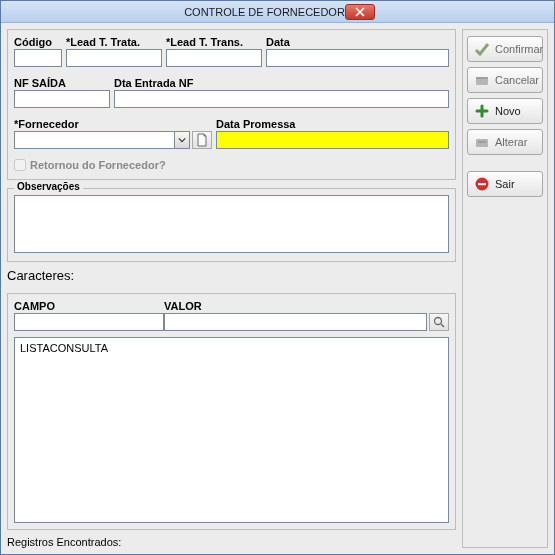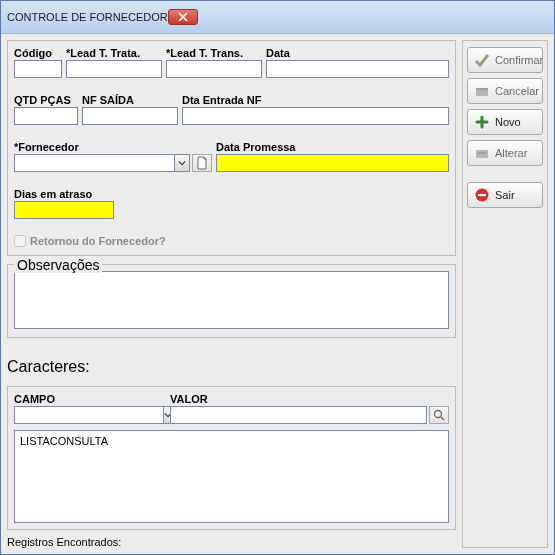--- a/index.html
+++ b/index.html
@@ -1,45 +1,45 @@
 <!DOCTYPE html>
 <html><head>
 <meta charset="utf-8">
 <style>
   * { box-sizing: border-box; margin: 0; padding: 0; font-family: Arial, sans-serif; font-size: 11px; }
   body { background: #ececec; width: 555px; height: 555px; overflow: hidden; }
   .window { width: 555px; height: 555px; border: 1px solid #5a7aa5; background: #ececec; display: flex; flex-direction: column; }
-  .titlebar { height: 33px; background: linear-gradient(#d6e4f5, #b8cfee); border-bottom: 1px solid #9ab3d5; display: flex; align-items: center; justify-content: flex-start; padding: 0 2px 0 6px; color: #1a1a1a; }
+  .titlebar { height: 22px; background: linear-gradient(#d6e4f5, #b8cfee); border-bottom: 1px solid #9ab3d5; display: flex; align-items: center; justify-content: center; padding: 0 2px 0 6px; color: #1a1a1a; }
   .titlebar-title { font-size: 11px; }
   .close-btn { width: 30px; height: 16px; background: linear-gradient(#e67a6e, #c43a2a); border: 1px solid #a02c20; border-radius: 3px; color: white; display:flex; align-items:center; justify-content:center; cursor:pointer; }
   .close-btn svg { width:10px; height:10px; }
   .content { flex:1; padding: 6px; display:flex; gap:6px; }
   .left-col { flex:1; display:flex; flex-direction:column; gap:4px; }
   .right-col { width:86px; display:flex; flex-direction:column; gap:5px; padding:6px 4px; background:#ececec; border:1px solid #bdbdbd; }
   .panel { background:#ececec; border:1px solid #bdbdbd; padding:6px 6px 8px 6px; }
-  .row { display:flex; gap:4px; margin-bottom:16px; }
+  .row { display:flex; gap:4px; margin-bottom:10px; }
   .fld { display:flex; flex-direction:column; }
   .fld label { font-weight:bold; font-size:11px; margin-bottom:1px; white-space:nowrap; }
   .fld input { height:18px; border:1px solid #7a8a9a; background:white; padding:1px 3px; font-size:11px; }
   .yellow input { background: #ffff00; }
   .combo { display:flex; }
   .combo input { flex:1; border-right:none; }
   .combo .dd { width:16px; height:18px; border:1px solid #7a8a9a; background:linear-gradient(#f7f7f7,#d9d9d9); display:flex; align-items:center; justify-content:center; cursor:pointer; }
   .dd svg { width:8px; height:8px; }
   .icon-btn { width:20px; height:18px; border:1px solid #a8a8a8; background:linear-gradient(#f7f7f7,#e2e2e2); display:flex; align-items:center; justify-content:center; cursor:pointer; }
   .checkbox-row { display:flex; align-items:center; gap:4px; color:#8a8a8a; font-weight:bold; margin-top:6px; }
   .checkbox-row input { width:12px; height:12px; }
   .btn { height:26px; display:flex; align-items:center; gap:5px; padding:0 6px; border:1px solid #a8a8a8; background:linear-gradient(#fdfdfd,#e5e5e5); border-radius:3px; cursor:pointer; color:#6a6a6a; }
   .btn.enabled { color:#1a1a1a; }
   .btn .bicon { width:16px; height:16px; display:flex; align-items:center; justify-content:center; }
   .fieldset { border:1px solid #bdbdbd; position:relative; padding:6px; }
-  .fieldset .legend { position:absolute; top:-8px; left:6px; background:#ececec; padding:0 3px; font-size:14px; font-weight:normal; }
+  .fieldset .legend { position:absolute; top:-8px; left:6px; background:#ececec; padding:0 3px; font-size:10px; font-weight:bold; }
   .obs-area { width:100%; height:58px; border:1px solid #7a8a9a; background:white; resize:none; }
-  .caracteres { font-size:16px; margin-top:16px; }
-  .campo-row { display:flex; gap:6px; align-items:flex-end; }
+  .caracteres { font-size:13px; margin-top:2px; }
+  .campo-row { display:flex; align-items:flex-end; }
   .listconsulta { flex:1; border:1px solid #7a8a9a; background:white; padding:3px 5px; font-family: "Times New Roman", serif; font-size:12px; margin-top:6px; }
   .registros { font-size:11px; margin-top:2px; }
 </style>
 </head>
 <body>
 
 <div class="window">
   <div class="titlebar">
     <span class="titlebar-title">CONTROLE DE FORNECEDOR</span>
     <div class="close-btn">
@@ -67,24 +67,20 @@
               <label>*Lead T. Trans.</label>
               <input value="" style="">
             </div>
           <div class="fld" style="flex:1">
               <label>Data</label>
               <input value="" style="">
             </div>
         </div>
 
         <div class="row">
-          <div class="fld" style="width:64px">
-              <label>QTD PÇAS</label>
-              <input value="" style="">
-            </div>
           <div class="fld" style="width:96px">
               <label>NF SAÍDA</label>
               <input value="" style="">
             </div>
           <div class="fld" style="flex:1">
               <label>Dta Entrada NF</label>
               <input value="" style="">
             </div>
         </div>
 
@@ -107,26 +103,20 @@
                   </svg>
               </div>
             </div>
           </div>
           <div class="fld yellow" style="flex:1">
               <label>Data Promessa</label>
               <input value="" style="">
             </div>
         </div>
 
-        <div class="row">
-          <div class="fld yellow" style="width:100px">
-              <label>Dias em atraso</label>
-              <input value="" style="">
-            </div>
-        </div>
         <div class="checkbox-row">
           <input type="checkbox" disabled="" style="">
           <span>Retornou do Fornecedor?</span>
         </div>
       </div>
 
       <div class="fieldset" style="margin-top:4px">
         <span class="legend">Observações</span>
         <textarea class="obs-area" style=""></textarea>
       </div>

